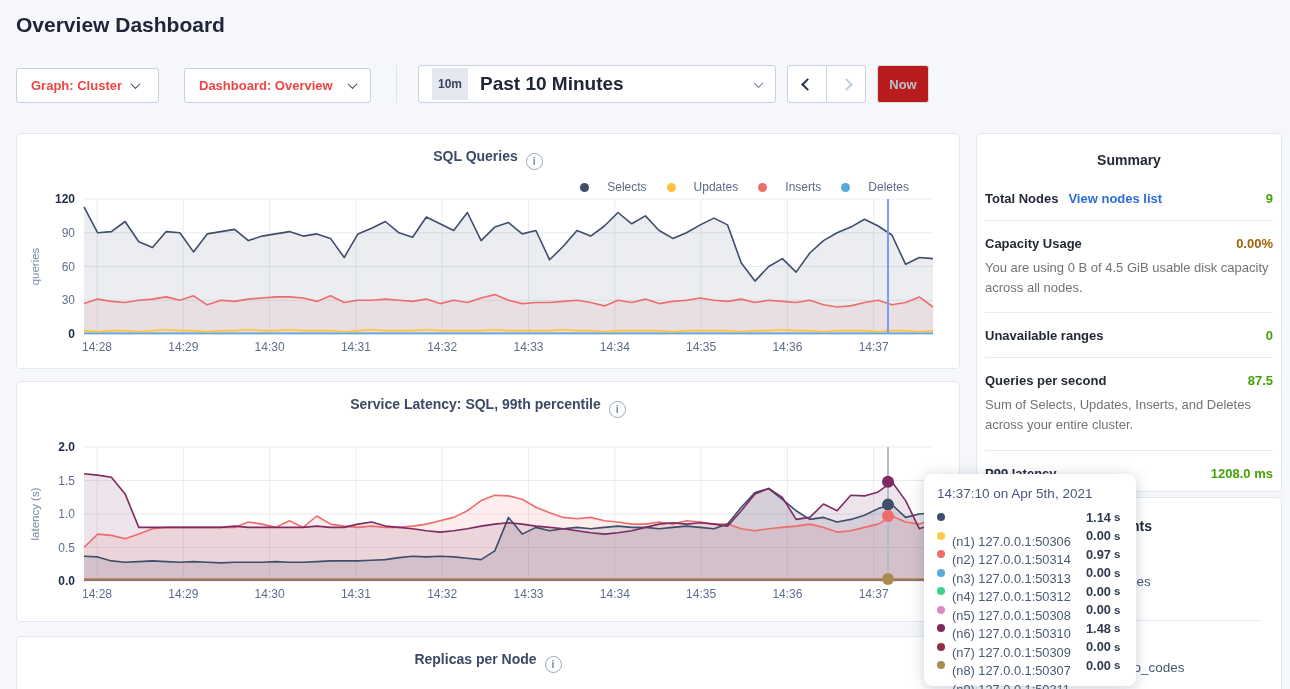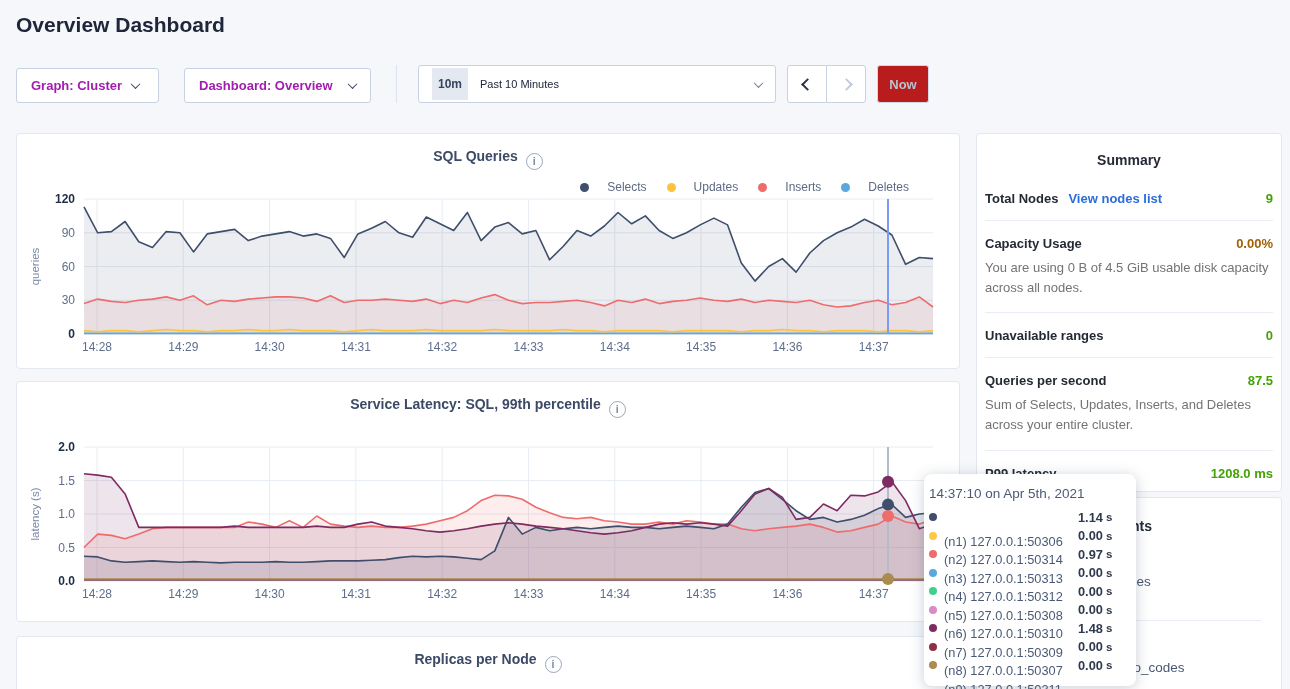--- a/index.html
+++ b/index.html
@@ -8,32 +8,32 @@
     position:relative; overflow:hidden;
     background:#f5f7fa; color:#242a35;
     font-family:"Liberation Sans", sans-serif;
   }
   .page-title { position:absolute; left:16px; top:13px; font-size:21px; font-weight:700; color:#20263a; }
 
   
   .btn {
     position:absolute; top:68px; height:35px; display:flex; align-items:center; gap:10px;
     background:#fff; border:1px solid #c9d2e0; border-radius:3px; padding:0 14px;
-    font-family:inherit; font-size:13px; font-weight:700; color:#a21caf; cursor:pointer;
+    font-family:inherit; font-size:13px; font-weight:700; color:#ef4444; cursor:pointer;
   }
   .btn.graph { left:16px; width:143px; }
   .btn.dash  { left:184px; width:187px; justify-content:space-between; }
   .tb-divider { position:absolute; left:396px; top:65px; width:1px; height:38px; background:#dde3ec; }
   .time-picker {
     position:absolute; left:418px; top:65px; width:358px; height:38px;
     background:#fff; border:1px solid #c9d2e0; border-radius:3px;
     display:flex; align-items:center; gap:12px; padding:0 13px; cursor:pointer;
   }
   .time-badge { background:#e4e9f1; border-radius:1px; font-size:12px; font-weight:700; color:#39455f; padding:9px 6px; }
-  .time-label { font-size:11px; font-weight:400; color:#20263a; }
+  .time-label { font-size:19px; font-weight:700; color:#20263a; }
   .chev { display:inline-block; width:7px; height:7px; border-right:1.8px solid currentColor; border-bottom:1.8px solid currentColor; }
   .chev.down { transform:rotate(45deg) translate(-1px,-1px); }
   .chev.left { transform:rotate(135deg); }
   .chev.right{ transform:rotate(-45deg); }
   .time-caret { margin-left:auto; color:#6b7893; }
   .nav-group { position:absolute; left:787px; top:65px; display:flex; }
   .nav-btn {
     width:40px; height:38px; background:#fff; border:1px solid #c9d2e0;
     display:flex; align-items:center; justify-content:center; cursor:pointer;
   }
@@ -83,21 +83,21 @@
   
   .event-item { padding:14px 0 27px; border-bottom:1px solid #e9edf3; font-size:13.5px; color:#475872; line-height:22px; cursor:pointer; }
   .event-item:first-child { padding-top:0; }
   .event-item:last-child { border-bottom:none; }
   #events-list { margin-top:15px; }
 
   
   #tooltip {
     position:absolute; left:924px; top:474px; width:212px; z-index:20;
     background:#fff; border-radius:8px; box-shadow:0 2px 14px rgba(44,62,92,0.25);
-    padding:12px 5px 11px;
+    padding:12px 13px 11px;
   }
   .tt-title { font-size:13.5px; color:#4a5a76; margin-bottom:7px; white-space:nowrap; }
   .tt-row { display:flex; align-items:center; height:18.5px; font-size:12.8px; color:#4a5a76; white-space:nowrap; }
   .tt-dot { width:8px; height:8px; border-radius:50%; margin-right:7px; flex:none; }
   .tt-label { width:134px;margin-top:48px; }
   .tt-val { font-weight:700; color:#2f3a4f; }
   .tt-unit { font-weight:700; color:#2f3a4f; margin-left:3px; font-size:11.5px; }
 </style>
 </head>
 <body>

